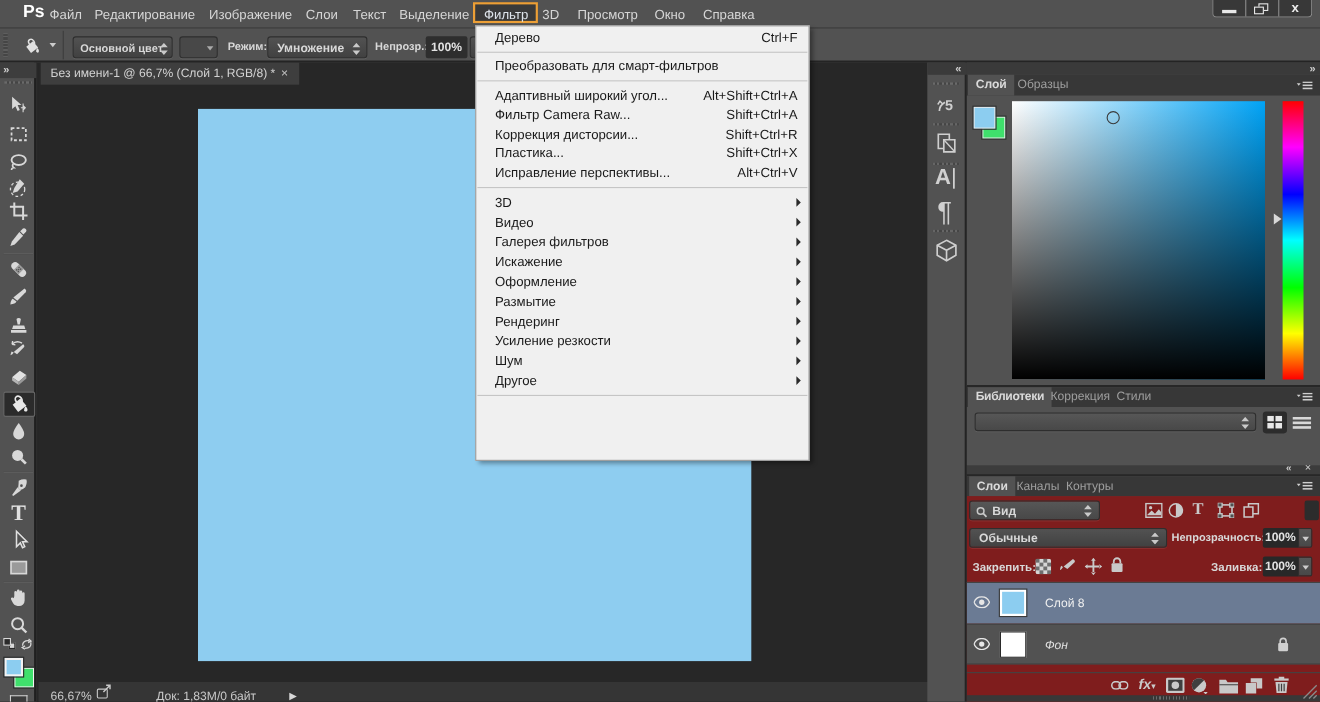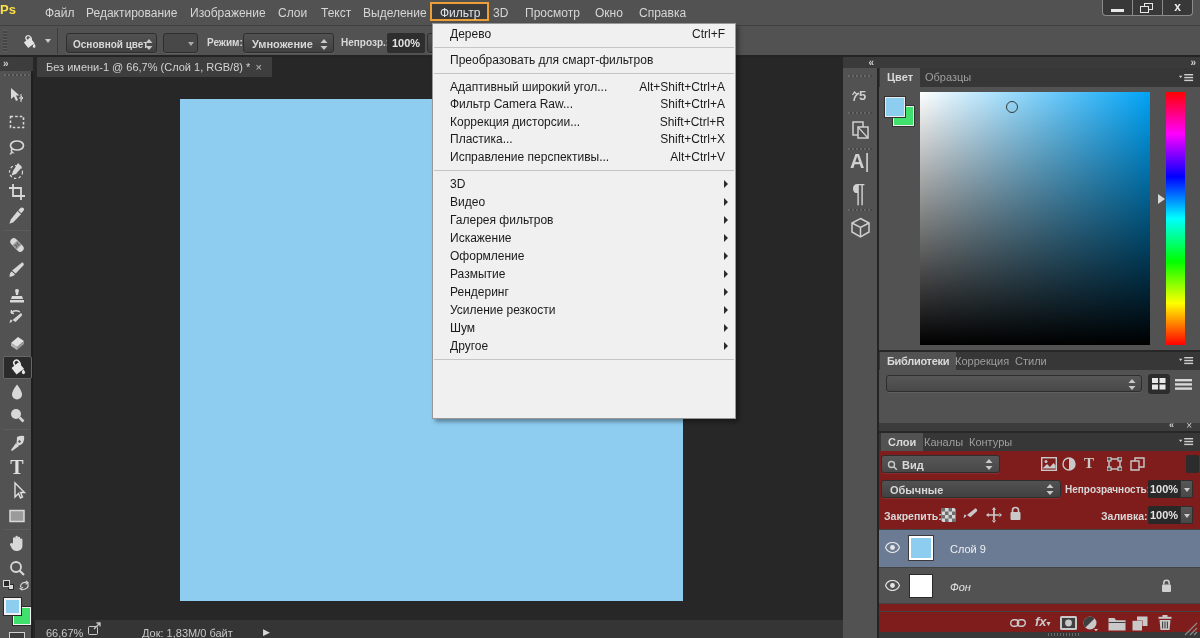--- a/index.html
+++ b/index.html
@@ -2,21 +2,21 @@
 <html><head>
 <meta charset="utf-8">
 <style>
   * { margin:0; padding:0; box-sizing:border-box; }
   html,body { width:1200px; height:638px; overflow:hidden; }
   body { font-family:"Liberation Sans", sans-serif; background:#272727; position:relative; }
   .abs { position:absolute; }
   
   #menubar { left:0; top:0; width:1200px; height:25px; background:#525252; }
   #menubar .mi { position:absolute; top:0; height:25px; line-height:26px; font-size:12px; color:#d6d6d6; }
-  #pslogo { position:absolute; left:0; top:2px; font-size:13px; font-weight:bold; color:#fde047; letter-spacing:0px; }
+  #pslogo { position:absolute; left:21px; top:2px; font-size:16px; font-weight:bold; color:#ffffff; letter-spacing:0px; }
   #filterbox { position:absolute; left:430px; top:2px; width:59px; height:19px; background:#3a3a3a; border:2px solid #ec9f36; z-index:1; }
   #winbtns { position:absolute; right:7px; top:0; width:91px; height:16px; background:#383838; border:1px solid #8c8c8c; border-top:none; border-radius:0 0 4px 4px; display:flex; }
   #winbtns .wb { flex:1; border-right:1px solid #8c8c8c; position:relative; }
   #winbtns .wb:last-child { border-right:none; }
   
   #opts { left:0; top:25px; width:1200px; height:32px; background:#525252; border-top:1px solid #404040; border-bottom:2px solid #242424; }
   .sel { background:linear-gradient(#525252,#414141); border:1px solid #2e2e2e; border-radius:3px; color:#d8d8d8; font-size:11px; position:absolute; box-shadow:0 1px 0 rgba(255,255,255,0.08); }
   .sel .txt { position:absolute; left:8px; top:3px; font-weight:bold; }
   .lbl { position:absolute; font-size:11px; color:#d8d8d8; font-weight:bold; }
   
@@ -322,21 +322,21 @@
       <path d="M2 7 L10.5 11.5 L19 7 M10.5 11.5 V21" fill="none" stroke="#cfcfcf" stroke-width="1.5"></path>
     </svg>
 </div>
 
 <div class="abs" id="panels">
 
   <div style="position:absolute;left:0;top:0;width:321px;height:11px;background:#3a3a3a;">
     <div style="position:absolute;right:5px;top:0px;color:#cfcfcf;font-size:10px;font-weight:bold;letter-spacing:-1px;">»</div>
   </div>
   <div class="tabbar" style="top:11px;">
-    <div class="tab on" style="left:1px;">Цвет</div>
+    <div class="tab on" style="left:1px;">Слой</div>
     <div class="tab" style="left:39px;">Образцы</div>
     <svg class="pmenu" style="top:6px;" width="16" height="9" viewBox="0 0 16 9">
         <path d="M0 2 l4 0 -2 2.5z" fill="#cfcfcf"></path>
         <rect x="6" y="0" width="10" height="1.6" fill="#cfcfcf"></rect>
         <rect x="6" y="3.2" width="10" height="1.6" fill="#cfcfcf"></rect>
         <rect x="6" y="6.4" width="10" height="1.6" fill="#cfcfcf"></rect>
       </svg>
   </div>
   <div style="position:absolute;left:0;top:30px;width:321px;height:264px;background:#525252;">
 
@@ -474,21 +474,21 @@
     <div style="position:absolute;left:301px;top:55px;width:13px;height:18px;background:linear-gradient(#575757,#484848);border:1px solid #2e2e2e;border-radius:0 2px 2px 0;">
         <div style="position:absolute;left:2.5px;top:7px;width:0;height:0;border-top:4px solid #ccc;border-left:3px solid transparent;border-right:3px solid transparent;"></div>
       </div>
 
     <div style="position:absolute;left:0;top:78px;width:321px;height:38px;background:#6b7b94;border-top:1px solid #434343;">
       <svg style="position:absolute;left:6px;top:12px;" width="15" height="11" viewBox="0 0 15 11">
           <path d="M7.5 0.5 C4 0.5 1.5 3 0.5 5.5 C1.5 8 4 10.5 7.5 10.5 S13.5 8 14.5 5.5 C13.5 3 11 0.5 7.5 0.5z" fill="none" stroke="#e6e6e6" stroke-width="1.2"></path>
           <circle cx="7.5" cy="5.5" r="2.4" fill="#e6e6e6"></circle>
         </svg>
       <div style="position:absolute;left:30px;top:6px;width:24px;height:24px;background:#8ccdf0;border:2px solid #fff;outline:1px solid #3a3a3a;"></div>
-      <span style="position:absolute;left:71px;top:13px;font-size:11px;color:#f0f0f0;">Слой 9</span>
+      <span style="position:absolute;left:71px;top:13px;font-size:11px;color:#f0f0f0;">Слой 8</span>
     </div>
     <div style="position:absolute;left:0;top:116px;width:321px;height:37px;background:#525252;border-top:1px solid #434343;border-bottom:1px solid #434343;">
       <svg style="position:absolute;left:6px;top:12px;" width="15" height="11" viewBox="0 0 15 11">
           <path d="M7.5 0.5 C4 0.5 1.5 3 0.5 5.5 C1.5 8 4 10.5 7.5 10.5 S13.5 8 14.5 5.5 C13.5 3 11 0.5 7.5 0.5z" fill="none" stroke="#e6e6e6" stroke-width="1.2"></path>
           <circle cx="7.5" cy="5.5" r="2.4" fill="#e6e6e6"></circle>
         </svg>
       <div style="position:absolute;left:30px;top:6px;width:24px;height:24px;background:#fff;border:1px solid #2a2a2a;"></div>
       <span style="position:absolute;left:71px;top:13px;font-size:11px;color:#e0e0e0;font-style:italic;">Фон</span>
       <svg style="position:absolute;left:282px;top:11px;" width="11" height="14" viewBox="0 0 11 14">
           <path d="M2.8 5.5 V4 a2.7 2.7 0 0 1 5.4 0 V5.5" fill="none" stroke="#d0d0d0" stroke-width="1.5"></path>

